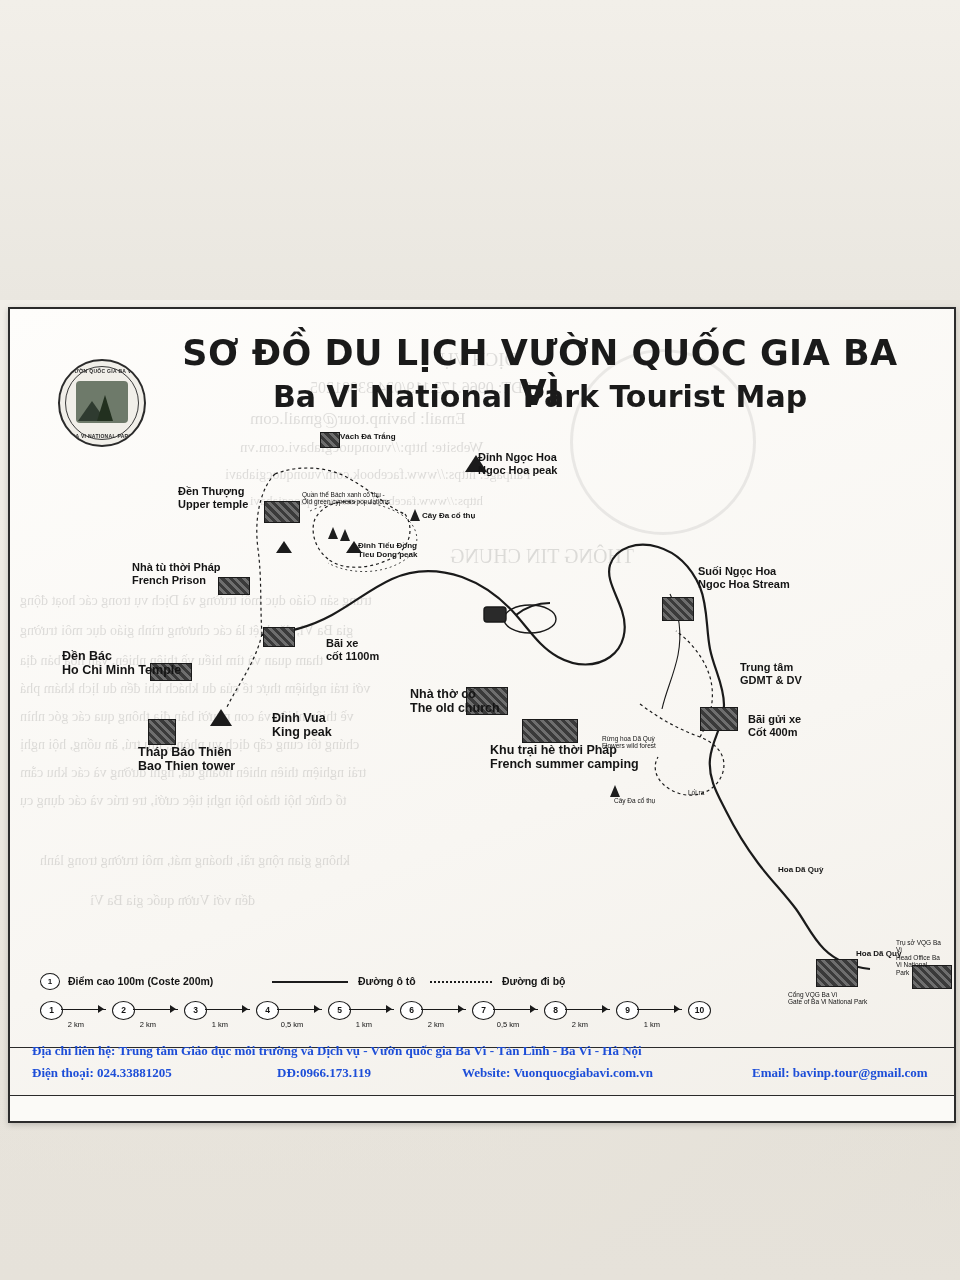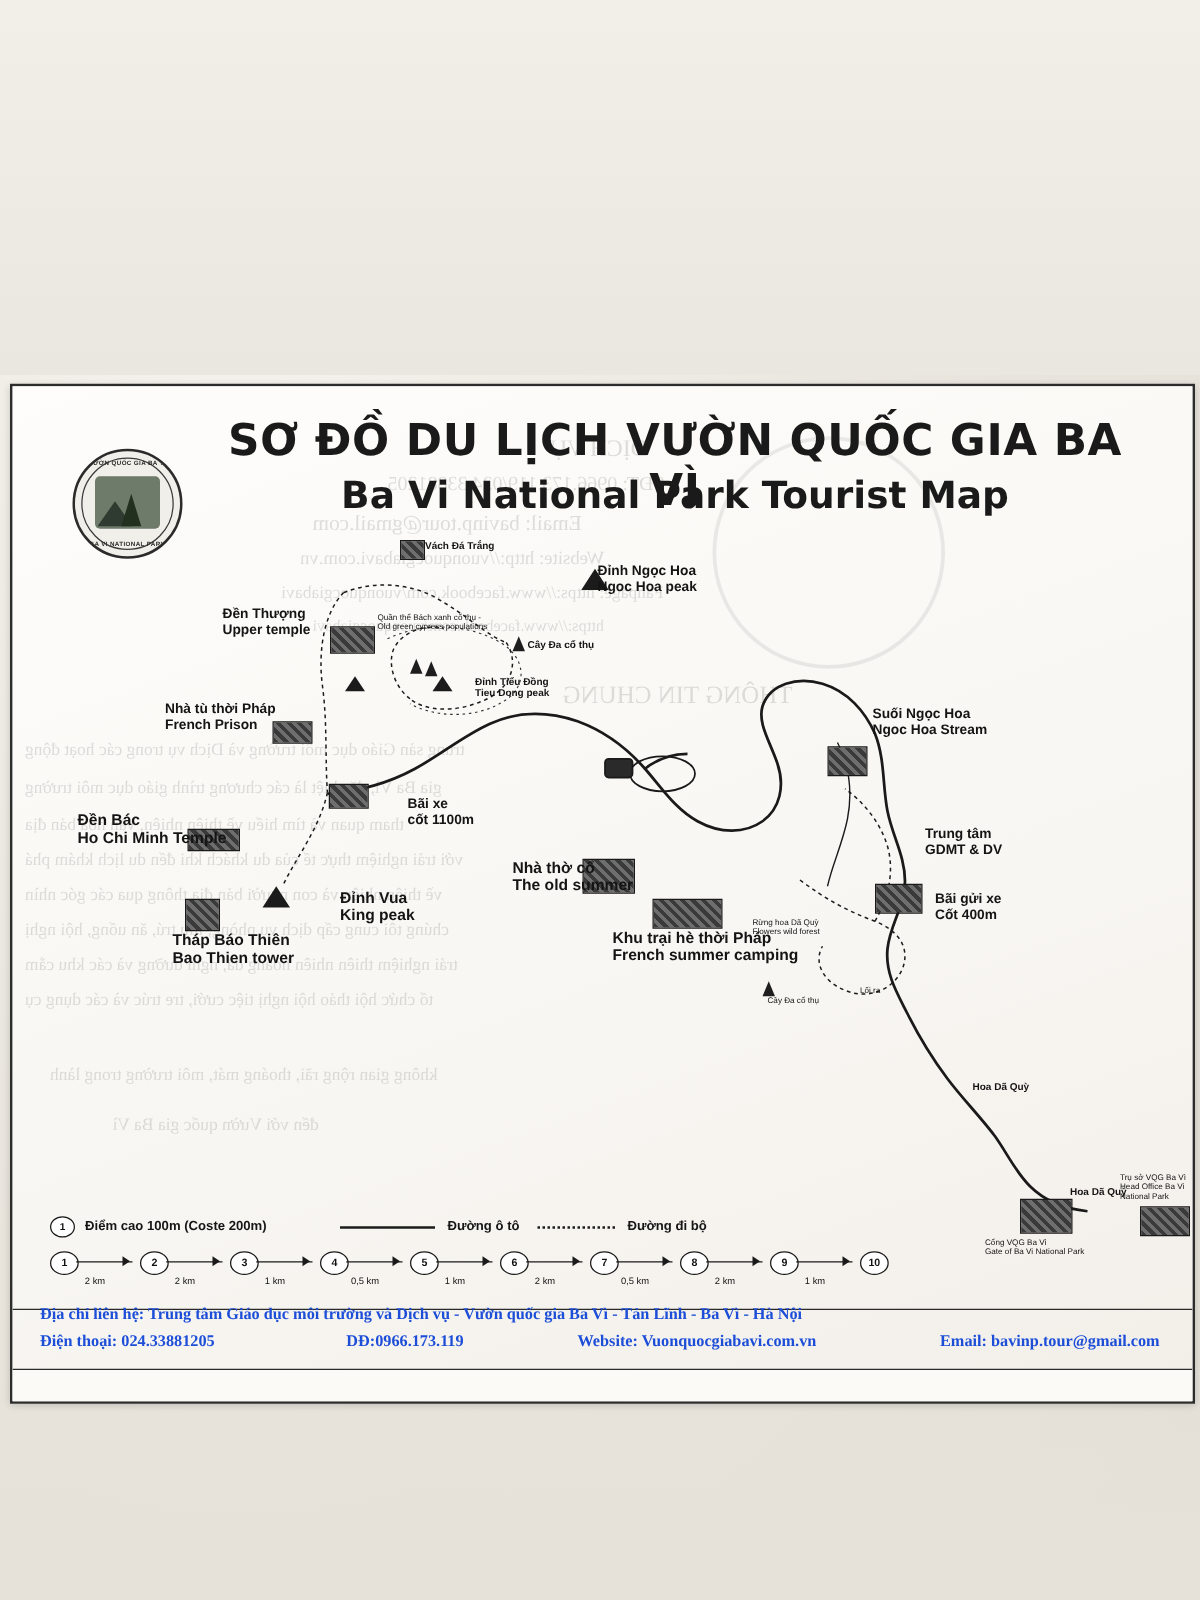--- a/index.html
+++ b/index.html
@@ -142,21 +142,20 @@
   }
   .logo-top-text { top: 7px; left: 0; }
   .logo-bot-text { bottom: 6px; left: 0; }
 
   
   .map-canvas {
     position: absolute;
     left: 0; top: 110px;
     width: 932px;
     height: 560px;
-    padding-left: 17px;
   }
   .map-label {
     position: absolute;
     font-size: 11px;
     font-weight: bold;
     color: #141414;
     line-height: 1.15;
     white-space: pre-line;
     font-family: "Liberation Sans", sans-serif;
   }
@@ -428,32 +427,32 @@
     <div class="glyph-photo" style="left:902px; top:546px; width:38px; height:22px;"></div>
 
     <div class="map-label small" style="left:330px; top:13px;">Vách Đá Trắng</div>
     <div class="map-label" style="left:468px; top:32px;">Đỉnh Ngọc Hoa
 Ngoc Hoa peak</div>
     <div class="map-label" style="left:168px; top:66px;">Đền Thượng
 Upper temple</div>
     <div class="map-label tiny" style="left:292px; top:72px;">Quần thể Bách xanh cổ thụ -
 Old green cypress populations</div>
     <div class="map-label small" style="left:412px; top:92px;">Cây Đa cổ thụ</div>
-    <div class="map-label small" style="left:348px; top:122px;margin-left:22px;">Đỉnh Tiểu Đồng
+    <div class="map-label small" style="left:348px; top:122px;">Đỉnh Tiểu Đồng
 Tieu Dong peak</div>
     <div class="map-label" style="left:122px; top:142px;">Nhà tù thời Pháp
 French Prison</div>
     <div class="map-label" style="left:688px; top:146px;">Suối Ngọc Hoa
 Ngoc Hoa Stream</div>
     <div class="map-label" style="left:316px; top:218px;">Bãi xe
 cốt 1100m</div>
     <div class="map-label big" style="left:12px; top:230px;">Đền Bác
 Ho Chi Minh Temple</div>
     <div class="map-label big" style="left:360px; top:268px;">Nhà thờ cổ
-The old summer</div>
+The old church</div>
     <div class="map-label" style="left:730px; top:242px;">Trung tâm
 GDMT &amp; DV</div>
     <div class="map-label big" style="left:222px; top:292px;">Đỉnh Vua
 King peak</div>
     <div class="map-label" style="left:738px; top:294px;">Bãi gửi xe
 Cốt 400m</div>
     <div class="map-label big" style="left:88px; top:326px;">Tháp Báo Thiên
 Bao Thien tower</div>
     <div class="map-label big" style="left:440px; top:324px;">Khu trại hè thời Pháp
 French summer camping</div>

